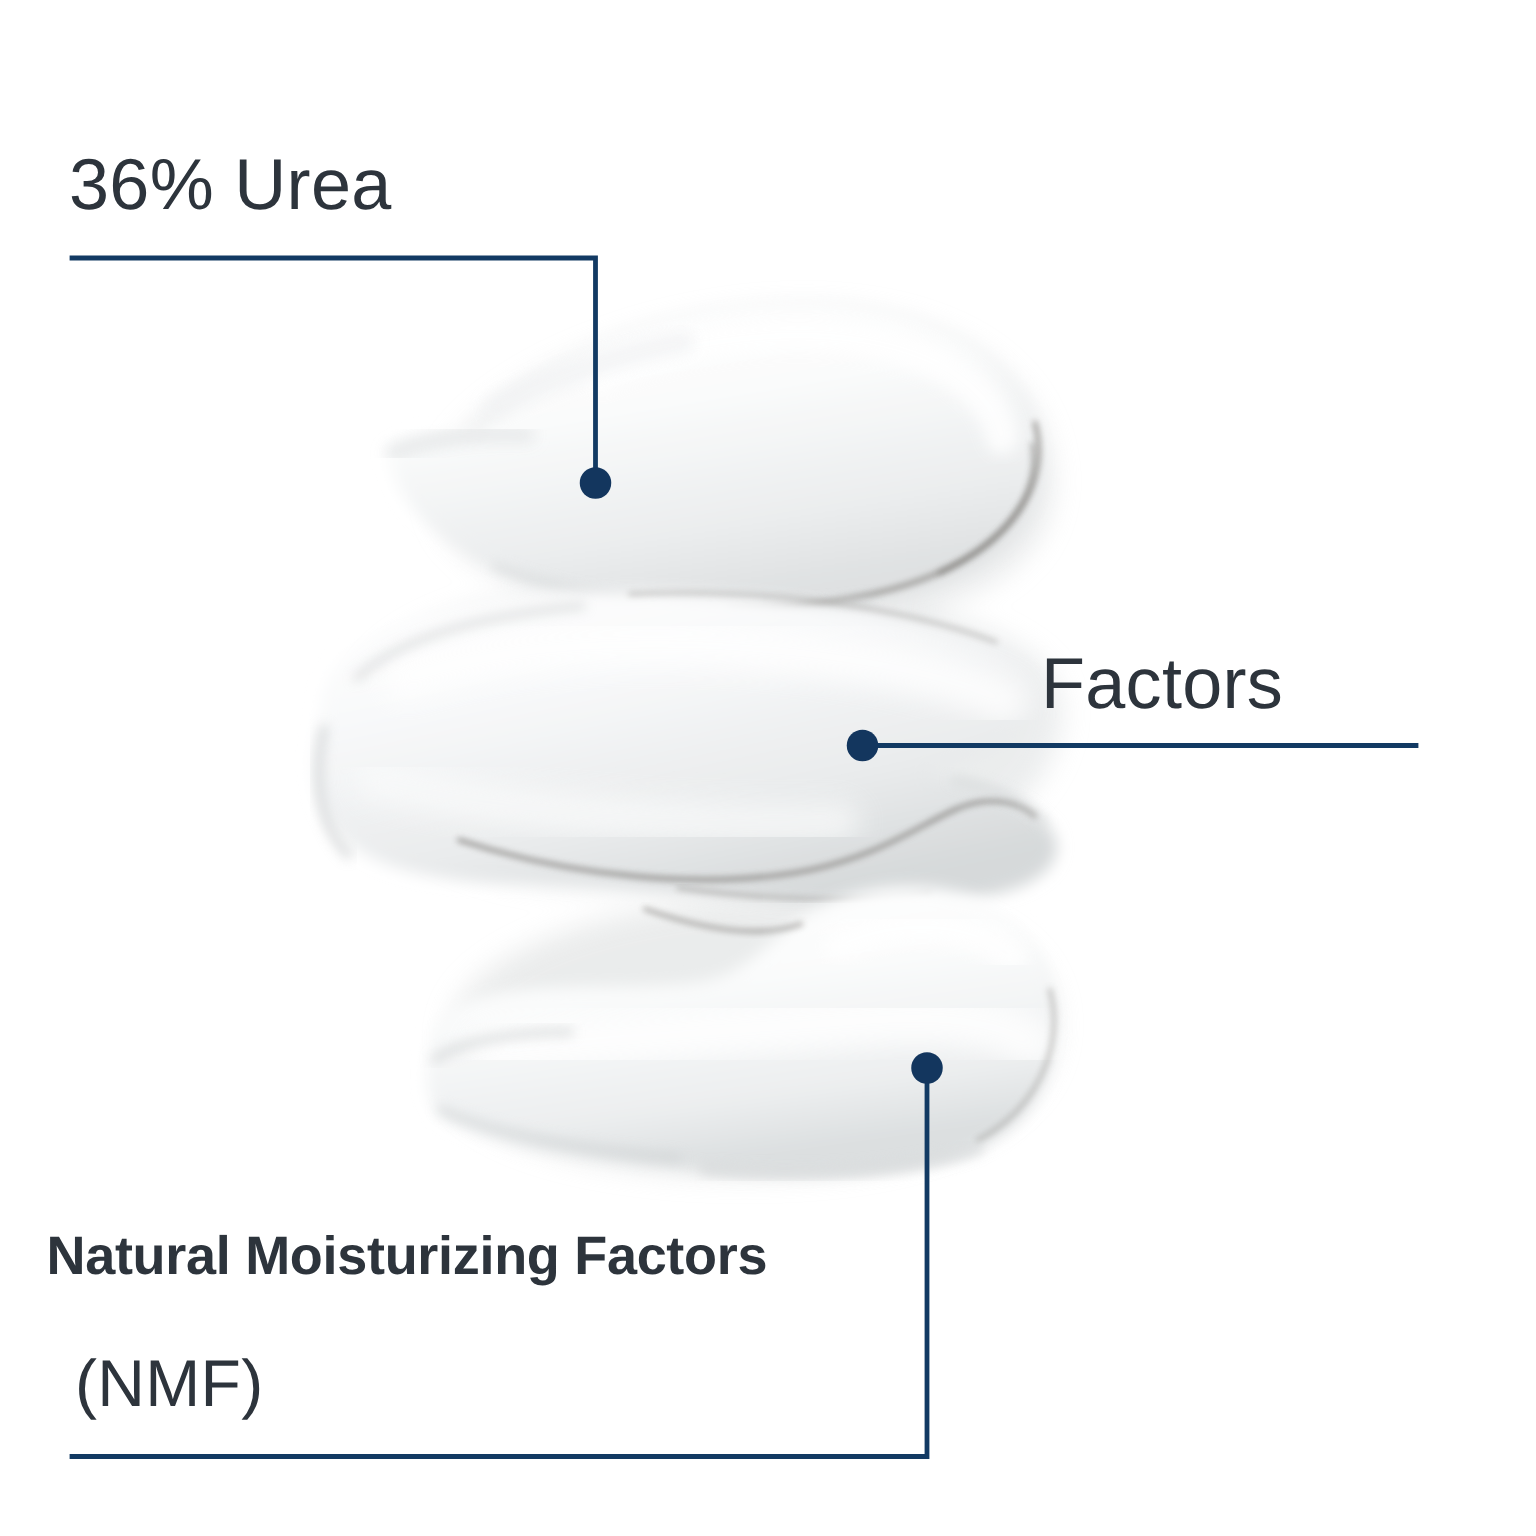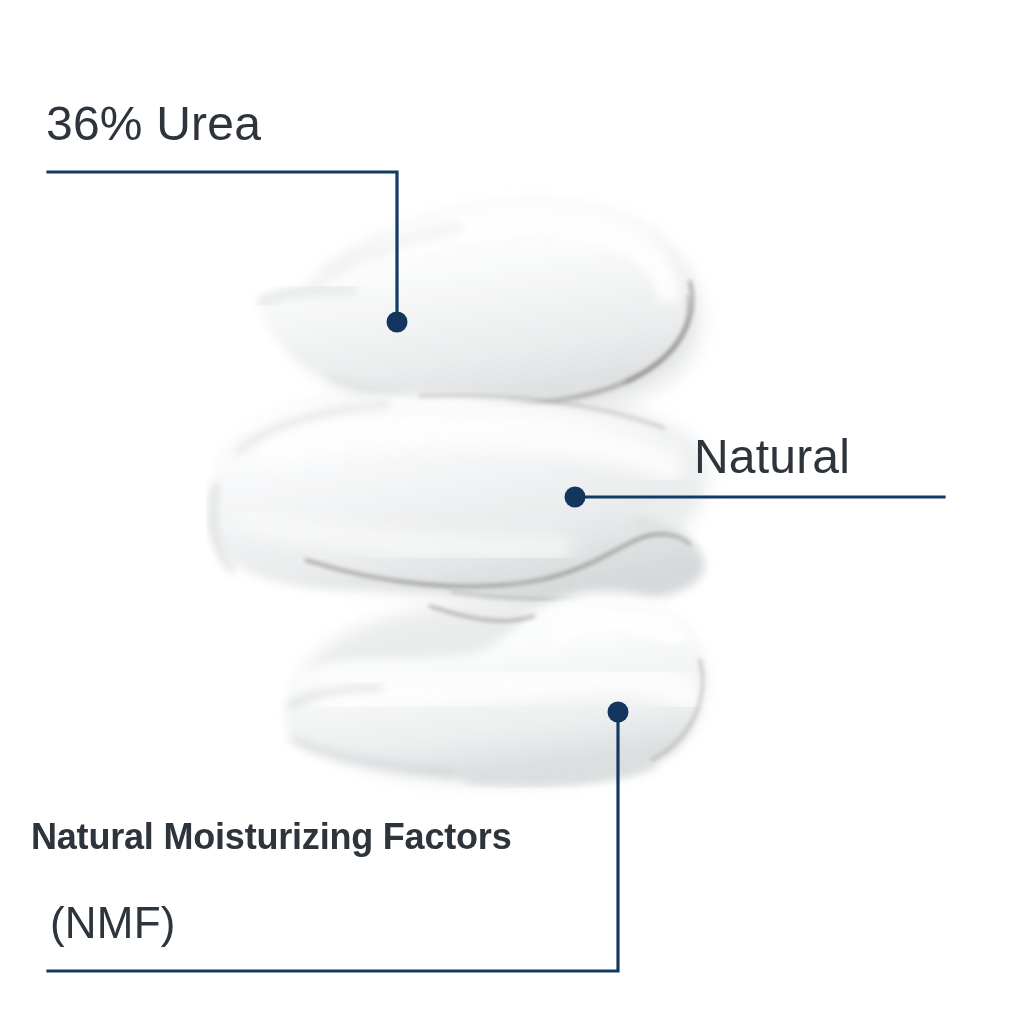--- a/index.html
+++ b/index.html
@@ -210,19 +210,19 @@
     </g>
 
     <g>
       <path d="M618,722 L618,971 L48,971" fill="none" stroke="#123a63" stroke-width="3.2" stroke-linecap="square" stroke-linejoin="miter"></path>
       <circle cx="618" cy="712" r="10.5" fill="#13365e"></circle>
     </g>
   </svg>
 
   <div class="callout-label label-urea">36% Urea</div>
 
-  <div class="callout-label label-ceramide">Natural</div>
+  <div class="callout-label label-ceramide">Factors</div>
 
   <div class="callout-label label-nmf-main">Natural Moisturizing Factors</div>
 
   <div class="callout-label label-nmf-abbr">(NMF)</div>
 
 </div>
 
 </body></html>

